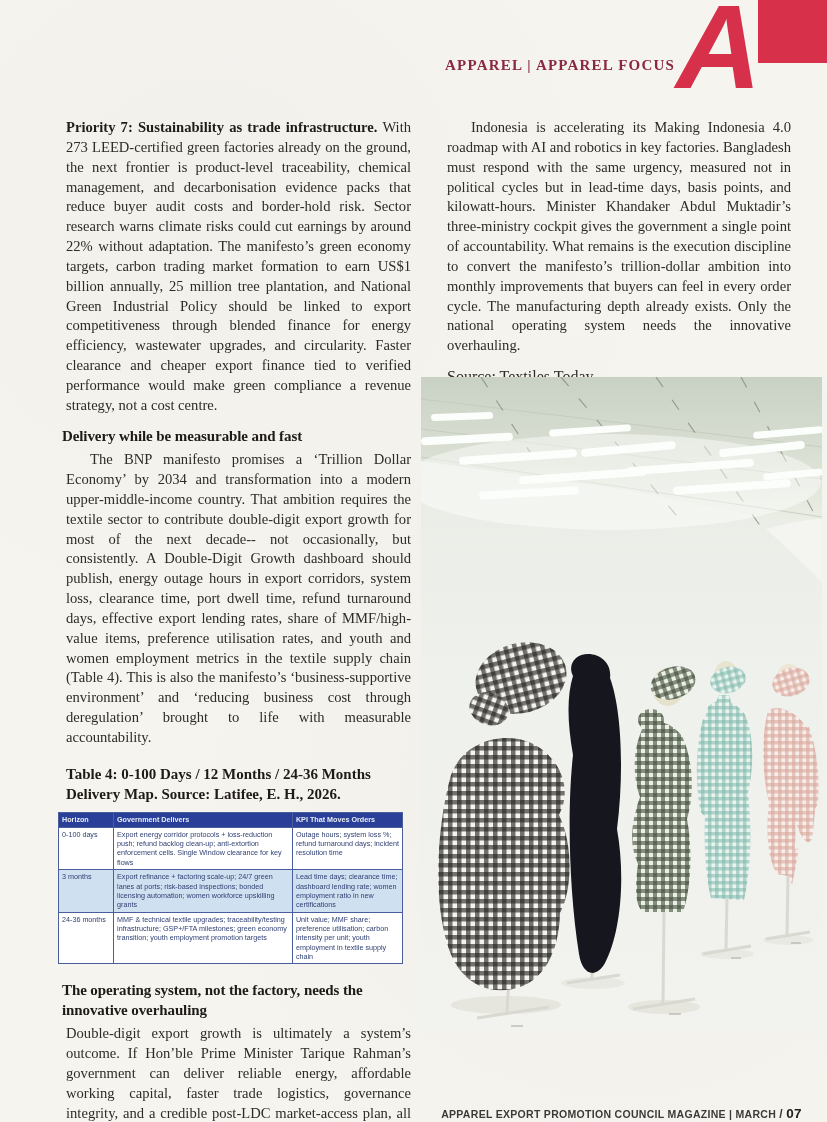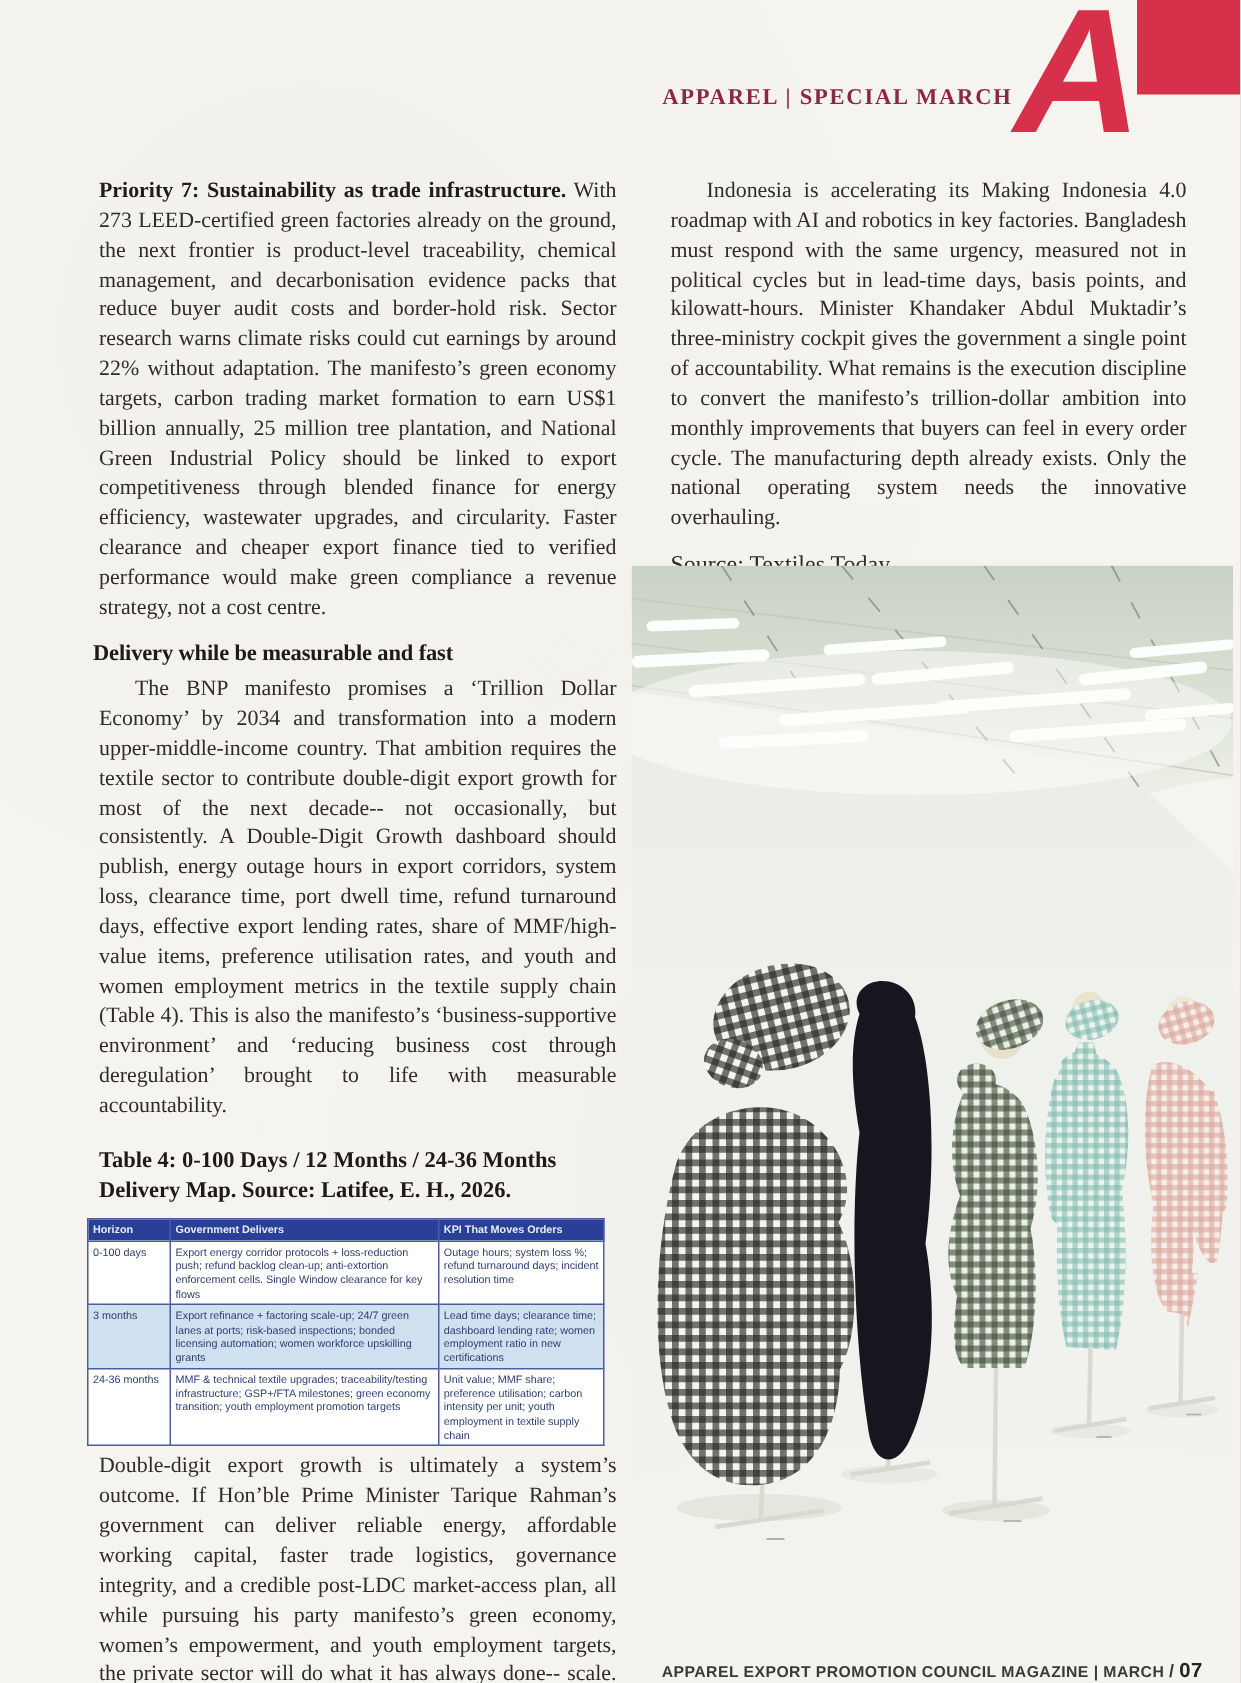--- a/index.html
+++ b/index.html
@@ -86,21 +86,21 @@
 
 <div class="page">
 
   <div class="logo">
     <svg viewBox="0 0 165 96" width="165" height="96">
       <rect x="96" y="0" width="69" height="63" fill="#d6304b"></rect>
       <text x="14" y="88" font-family="Liberation Sans, sans-serif" font-size="118" font-weight="bold" font-style="italic" fill="#d6304b">A</text>
     </svg>
   </div>
 
-  <div class="section-label">APPAREL | SPECIAL MARCH</div>
+  <div class="section-label">APPAREL | APPAREL FOCUS</div>
 
   <div class="col col-left">
     <p class="body-par">
       <span class="lead">Priority 7: Sustainability as trade infrastructure.</span>
       <span>With 273 LEED-certified green factories already on the ground, the next frontier is product-level traceability, chemical management, and decarbonisation evidence packs that reduce buyer audit costs and border-hold risk. Sector research warns climate risks could cut earnings by around 22% without adaptation. The manifesto’s green economy targets, carbon trading market formation to earn US$1 billion annually, 25 million tree plantation, and National Green Industrial Policy should be linked to export competitiveness through blended finance for energy efficiency, wastewater upgrades, and circularity. Faster clearance and cheaper export finance tied to verified performance would make green compliance a revenue strategy, not a cost centre.</span>
     </p>
 
     <h3>Delivery while be measurable and fast</h3>
     <p class="body-par indent">The BNP manifesto promises a ‘Trillion Dollar Economy’ by 2034 and transformation into a modern upper-middle-income country. That ambition requires the textile sector to contribute double-digit export growth for most of the next decade-- not occasionally, but consistently. A Double-Digit Growth dashboard should publish, energy outage hours in export corridors, system loss, clearance time, port dwell time, refund turnaround days, effective export lending rates, share of MMF/high-value items, preference utilisation rates, and youth and women employment metrics in the textile supply chain (Table 4). This is also the manifesto’s ‘business-supportive environment’ and ‘reducing business cost through deregulation’ brought to life with measurable accountability.</p>
 
@@ -126,20 +126,21 @@
           <td>Lead time days; clearance time; dashboard lending rate; women employment ratio in new certifications</td>
         </tr>
         <tr>
           <td>24-36 months</td>
           <td>MMF &amp; technical textile upgrades; traceability/testing infrastructure; GSP+/FTA milestones; green economy transition; youth employment promotion targets</td>
           <td>Unit value; MMF share; preference utilisation; carbon intensity per unit; youth employment in textile supply chain</td>
         </tr>
       </tbody>
     </table>
 
+    <h3 style="margin-top:17px;">The operating system, not the factory, needs the innovative overhauling</h3>
     <p class="body-par">Double-digit export growth is ultimately a system’s outcome. If Hon’ble Prime Minister Tarique Rahman’s government can deliver reliable energy, affordable working capital, faster trade logistics, governance integrity, and a credible post-LDC market-access plan, all while pursuing his party manifesto’s green economy, women’s empowerment, and youth employment targets, the private sector will do what it has always done-- scale. The world is not waiting.</p>
   </div>
 
   <div class="col col-right">
     <p class="body-par indent">Indonesia is accelerating its Making Indonesia 4.0 roadmap with AI and robotics in key factories. Bangladesh must respond with the same urgency, measured not in political cycles but in lead-time days, basis points, and kilowatt-hours. Minister Khandaker Abdul Muktadir’s three-ministry cockpit gives the government a single point of accountability. What remains is the execution discipline to convert the manifesto’s trillion-dollar ambition into monthly improvements that buyers can feel in every order cycle. The manufacturing depth already exists. Only the national operating system needs the innovative overhauling.</p>
     <p class="source-credit">Source: Textiles Today</p>
   </div>
 
   <div class="photo">
     <svg viewBox="0 0 401 658" preserveAspectRatio="none">

